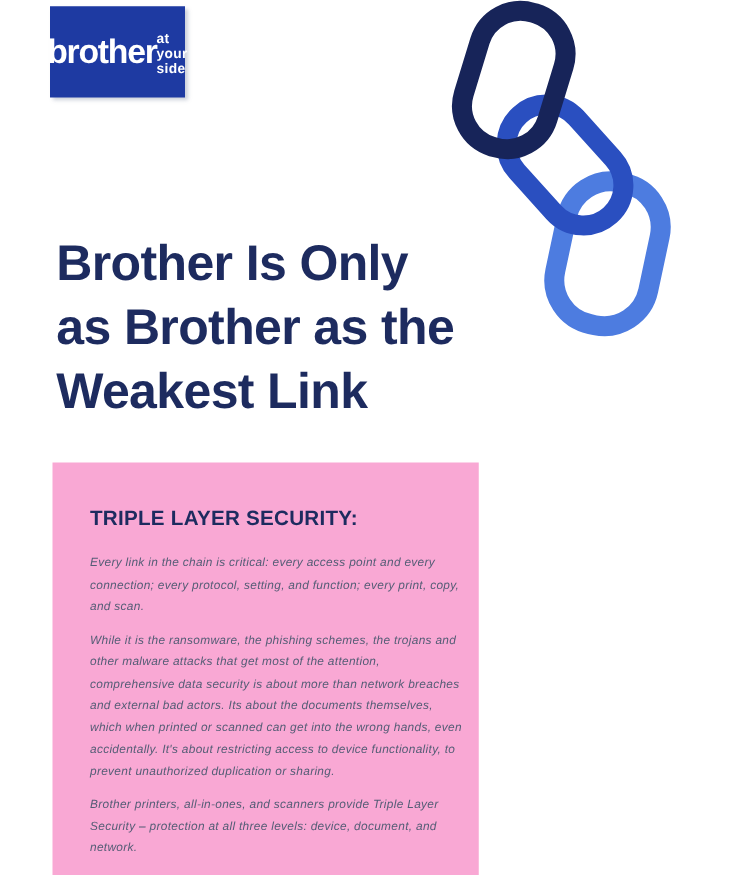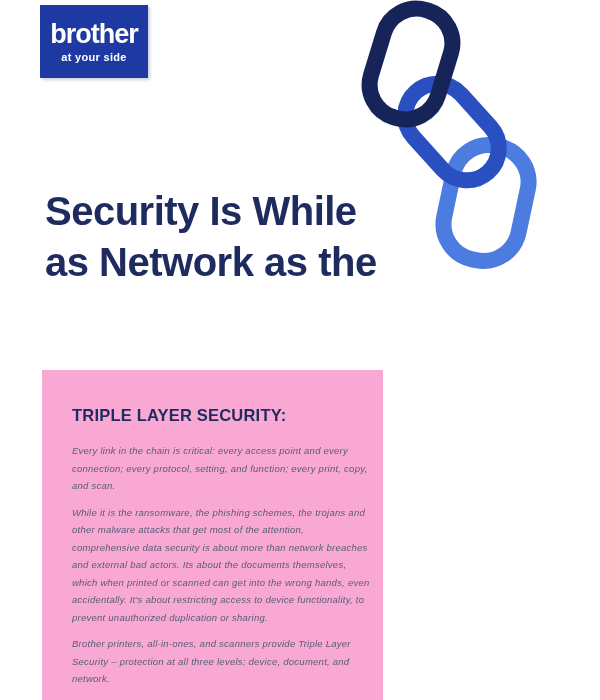--- a/index.html
+++ b/index.html
@@ -15,21 +15,21 @@
   
   .logo {
     position: absolute;
     left: 40px;
     top: 5px;
     width: 108px;
     height: 73px;
     background: #1e3aa2;
     box-shadow: 2px 2px 3px rgba(110,120,150,0.35);
     display: flex;
-    flex-direction: column;
+    flex-direction: row;
     align-items: center;
     justify-content: center;
     color: #ffffff;
   }
   .logo-word {
     font-size: 27px;
     font-weight: bold;
     letter-spacing: -1px;
     line-height: 1;
   }
@@ -110,22 +110,23 @@
     <g transform="translate(102,132) rotate(-42)">
       <rect x="-32" y="-54" width="64" height="108" rx="32" fill="none" stroke-width="16" stroke="#2a4fc0"></rect>
     </g>
 
     <g transform="translate(61,64) rotate(17)">
       <rect x="-35" y="-56" width="70" height="112" rx="34" fill="none" stroke-width="16" stroke="#172459"></rect>
     </g>
   </svg>
 
   <h1 class="headline" style="margin:0;">
-    <div>Security Is While</div>
-    <div>as Network as the</div>
+    <div>Brother Is Only</div>
+    <div>as Brother as the</div>
+    <div>Weakest Link</div>
   </h1>
 
   <div class="card">
     <h2 class="card-heading">
       <div>TRIPLE LAYER SECURITY:</div>
     </h2>
     <div class="card-body">
       <p>Every link in the chain is critical: every access point and every connection; every protocol, setting, and function; every print, copy, and scan.</p>
       <p>While it is the ransomware, the phishing schemes, the trojans and other malware attacks that get most of the attention, comprehensive data security is about more than network breaches and external bad actors. Its about the documents themselves, which when printed or scanned can get into the wrong hands, even accidentally. It's about restricting access to device functionality, to prevent unauthorized duplication or sharing.</p>
       <p>Brother printers, all-in-ones, and scanners provide Triple Layer Security – protection at all three levels: device, document, and network.</p>

